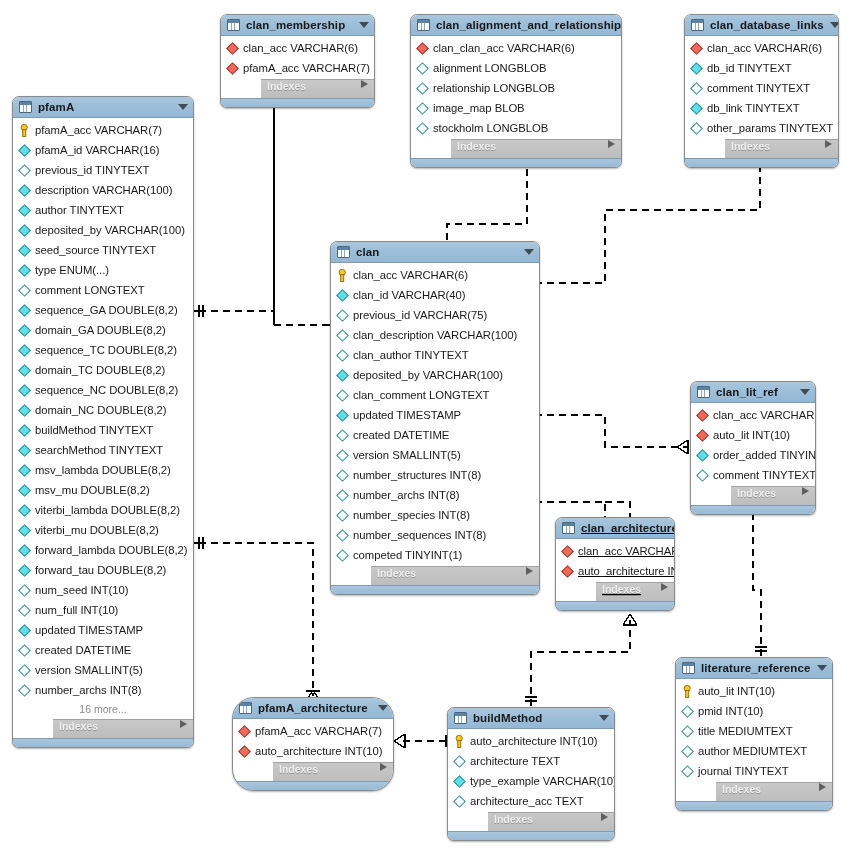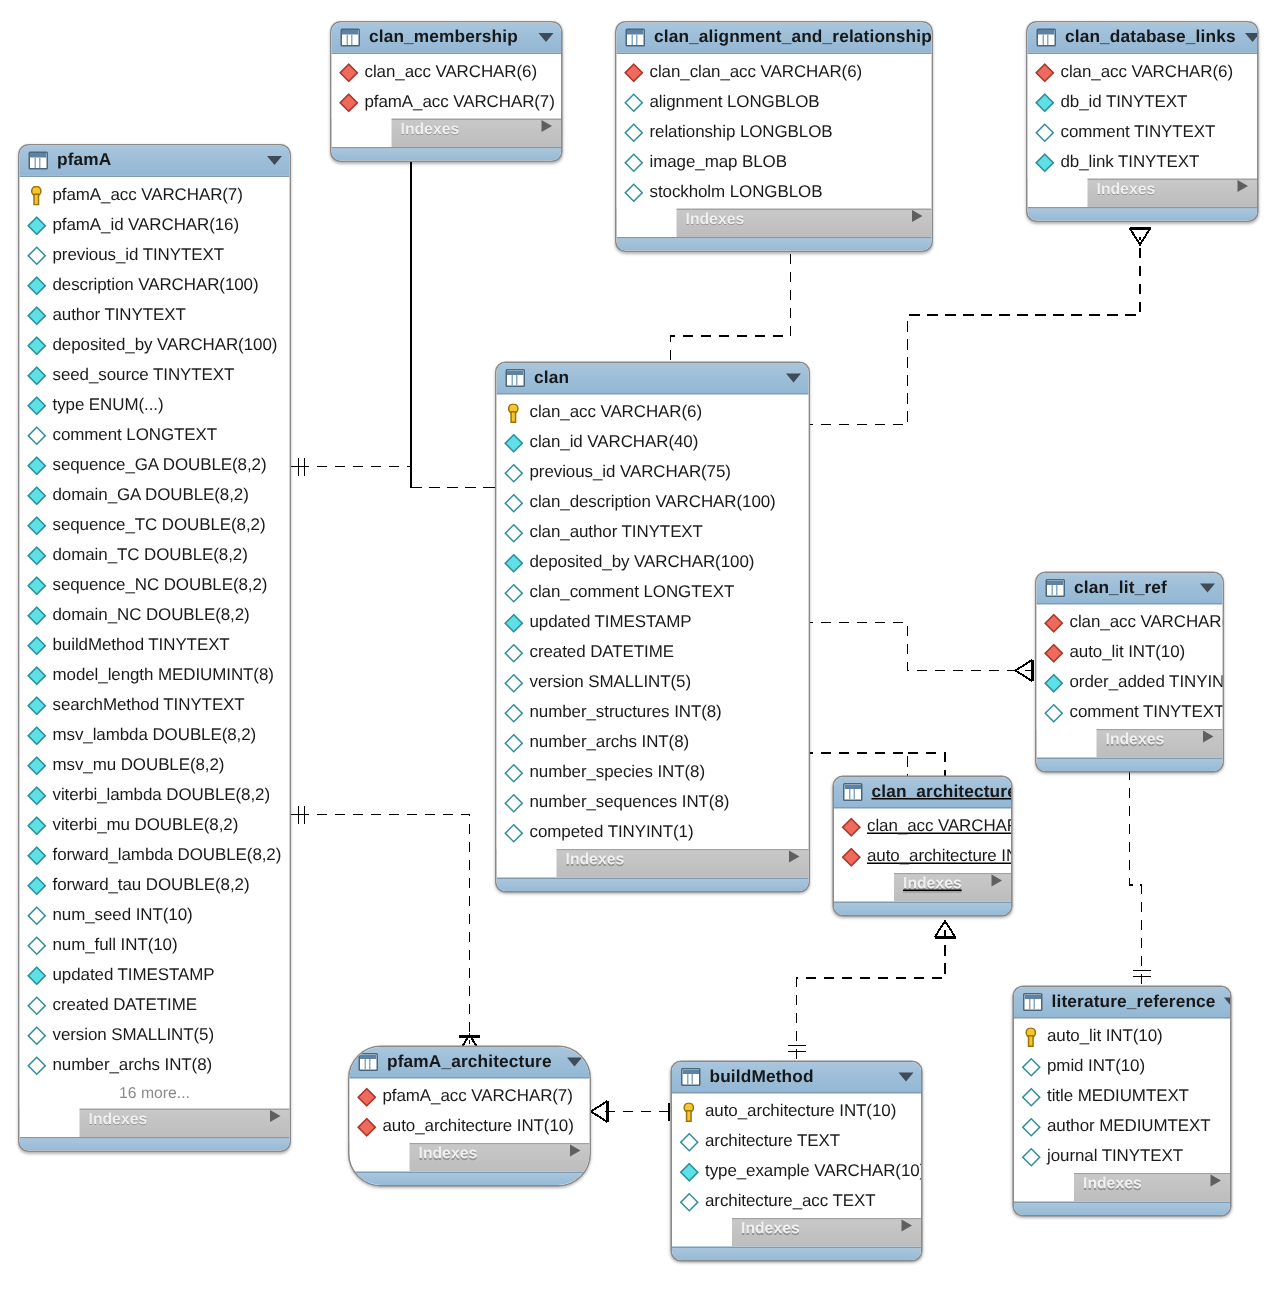--- a/index.html
+++ b/index.html
@@ -322,24 +322,20 @@
         <div class="col-row">
           <span class="diamond d-filled"></span>
           <span class="col-text">domain_NC DOUBLE(8,2)</span>
         </div>
         <div class="col-row">
           <span class="diamond d-filled"></span>
           <span class="col-text">buildMethod TINYTEXT</span>
         </div>
         <div class="col-row">
           <span class="diamond d-filled"></span>
-          <span class="col-text">model_length MEDIUMINT(8)</span>
-        </div>
-        <div class="col-row">
-          <span class="diamond d-filled"></span>
           <span class="col-text">searchMethod TINYTEXT</span>
         </div>
         <div class="col-row">
           <span class="diamond d-filled"></span>
           <span class="col-text">msv_lambda DOUBLE(8,2)</span>
         </div>
         <div class="col-row">
           <span class="diamond d-filled"></span>
           <span class="col-text">msv_mu DOUBLE(8,2)</span>
         </div>
@@ -462,20 +458,24 @@
           <span class="diamond d-filled"></span>
           <span class="col-text">db_id TINYTEXT</span>
         </div>
         <div class="col-row">
           <span class="diamond d-hollow"></span>
           <span class="col-text">comment TINYTEXT</span>
         </div>
         <div class="col-row">
           <span class="diamond d-filled"></span>
           <span class="col-text">db_link TINYTEXT</span>
+        </div>
+        <div class="col-row">
+          <span class="diamond d-hollow"></span>
+          <span class="col-text">other_params TINYTEXT</span>
         </div>
       </div>
       <div class="tbl-footer">
         <div class="footer-label">Indexes</div>
         <div class="footer-arrow"></div>
       </div>
       <div class="tbl-strip"></div>
     </div>
     <div class="table-box" style="left: 330px; top: 241px; width: 210px;">
       <div class="tbl-header">
@@ -601,21 +601,21 @@
           <span class="diamond d-fk"></span>
           <span class="col-text">auto_architecture INT(10)</span>
         </div>
       </div>
       <div class="tbl-footer">
         <div class="footer-label">Indexes</div>
         <div class="footer-arrow"></div>
       </div>
       <div class="tbl-strip"></div>
     </div>
-    <div class="table-box" style="left: 675px; top: 657px; width: 146px;">
+    <div class="table-box" style="left: 675px; top: 657px; width: 158px;">
       <div class="tbl-header">
         <div class="tbl-icon"></div>
         <div class="tbl-title">literature_reference</div>
         <div class="caret"></div>
       </div>
       <div class="tbl-body">
         <div class="col-row">
           <span class="key-icon">
             <svg width="11" height="13" viewBox="0 0 11 13">
               <circle cx="5.2" cy="3.4" r="3.1" fill="#f7c52e" stroke="#9a7406"></circle>

